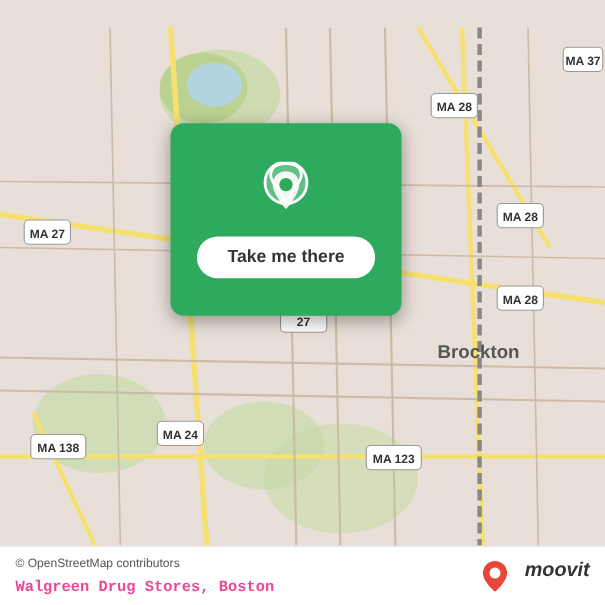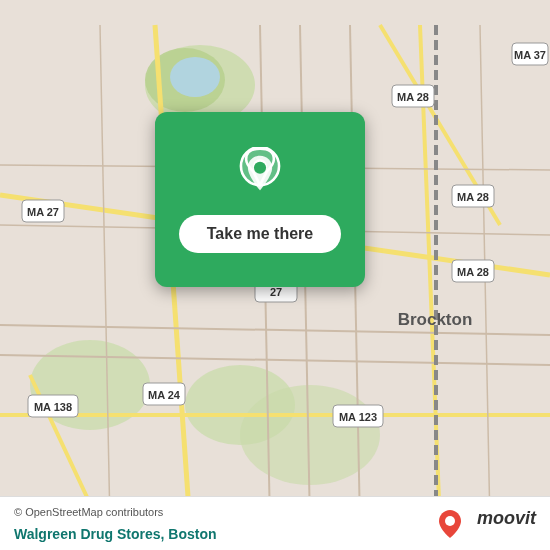--- a/index.html
+++ b/index.html
@@ -78,21 +78,22 @@
     }
 
     #attribution {
       font-size: 11px;
       color: #555;
     }
 
     #store-name {
       font-size: 14px;
       font-weight: 600;
-      color: #0f766e;
+      color: #ec4899;
+      font-family: Liberation Mono, monospace;
     }
 
     #moovit-logo {
       display: flex;
       align-items: flex-start;
       gap: 13px;
     }
 
     #moovit-text {
       font-size: 18px;

